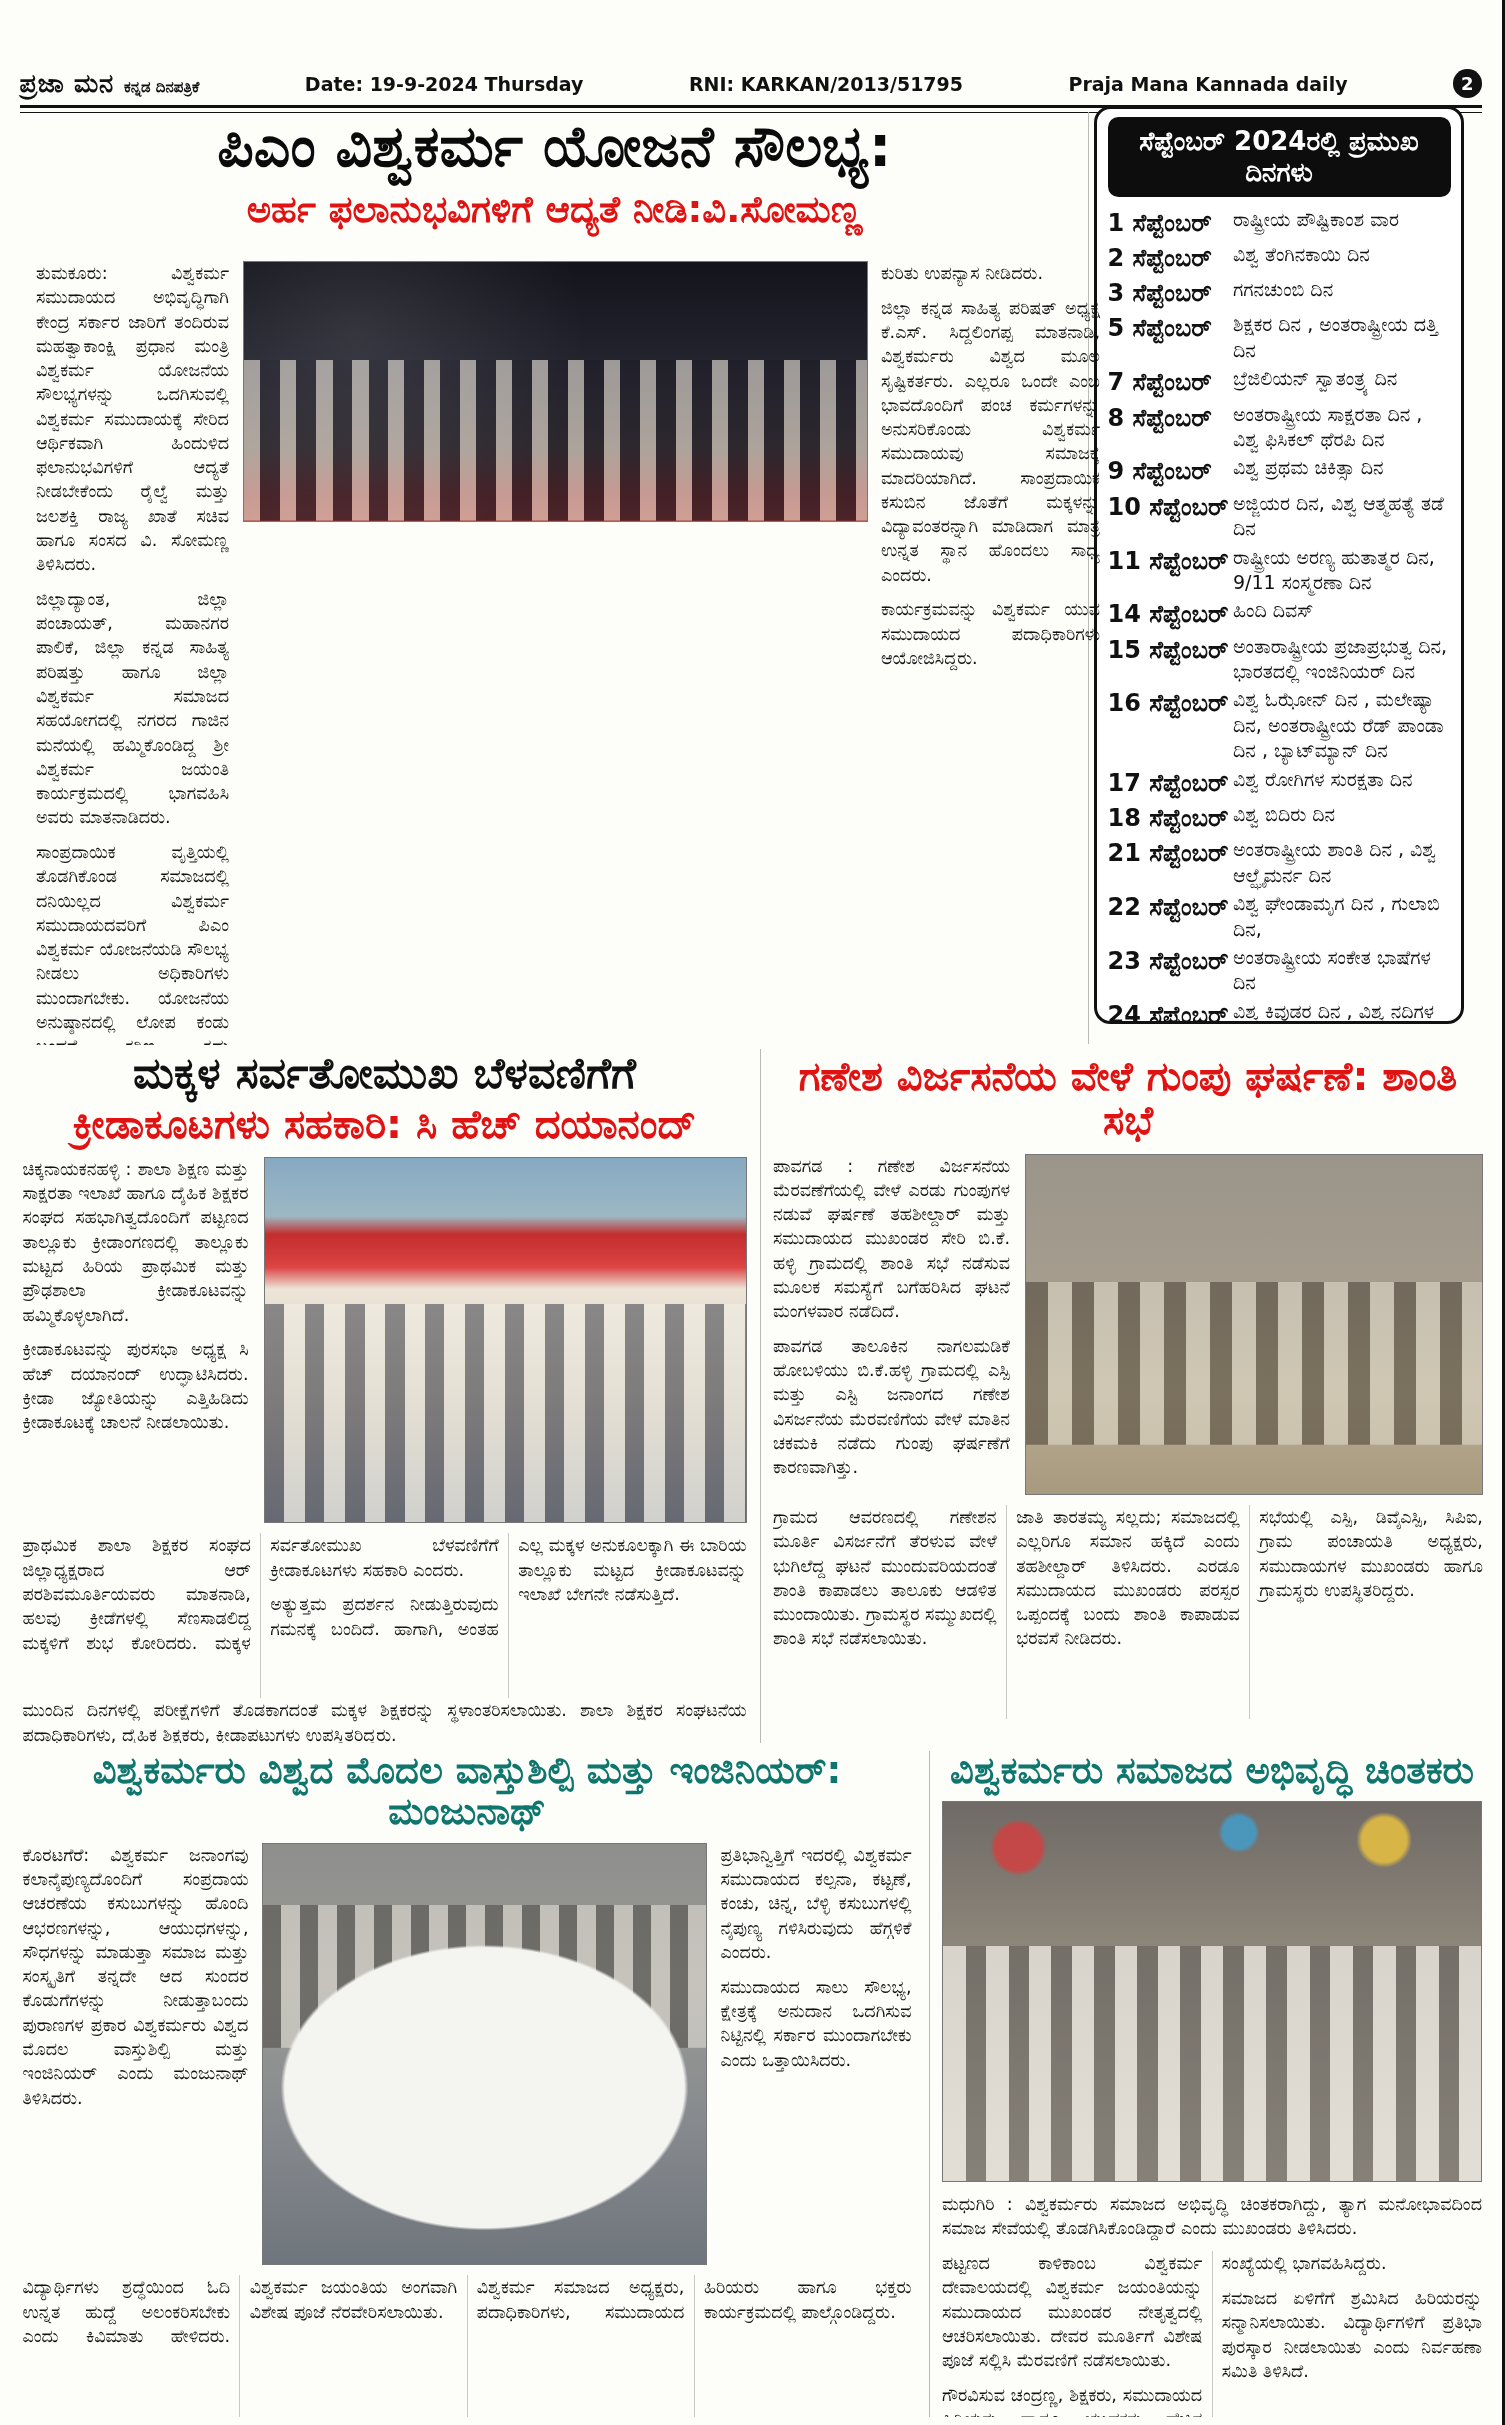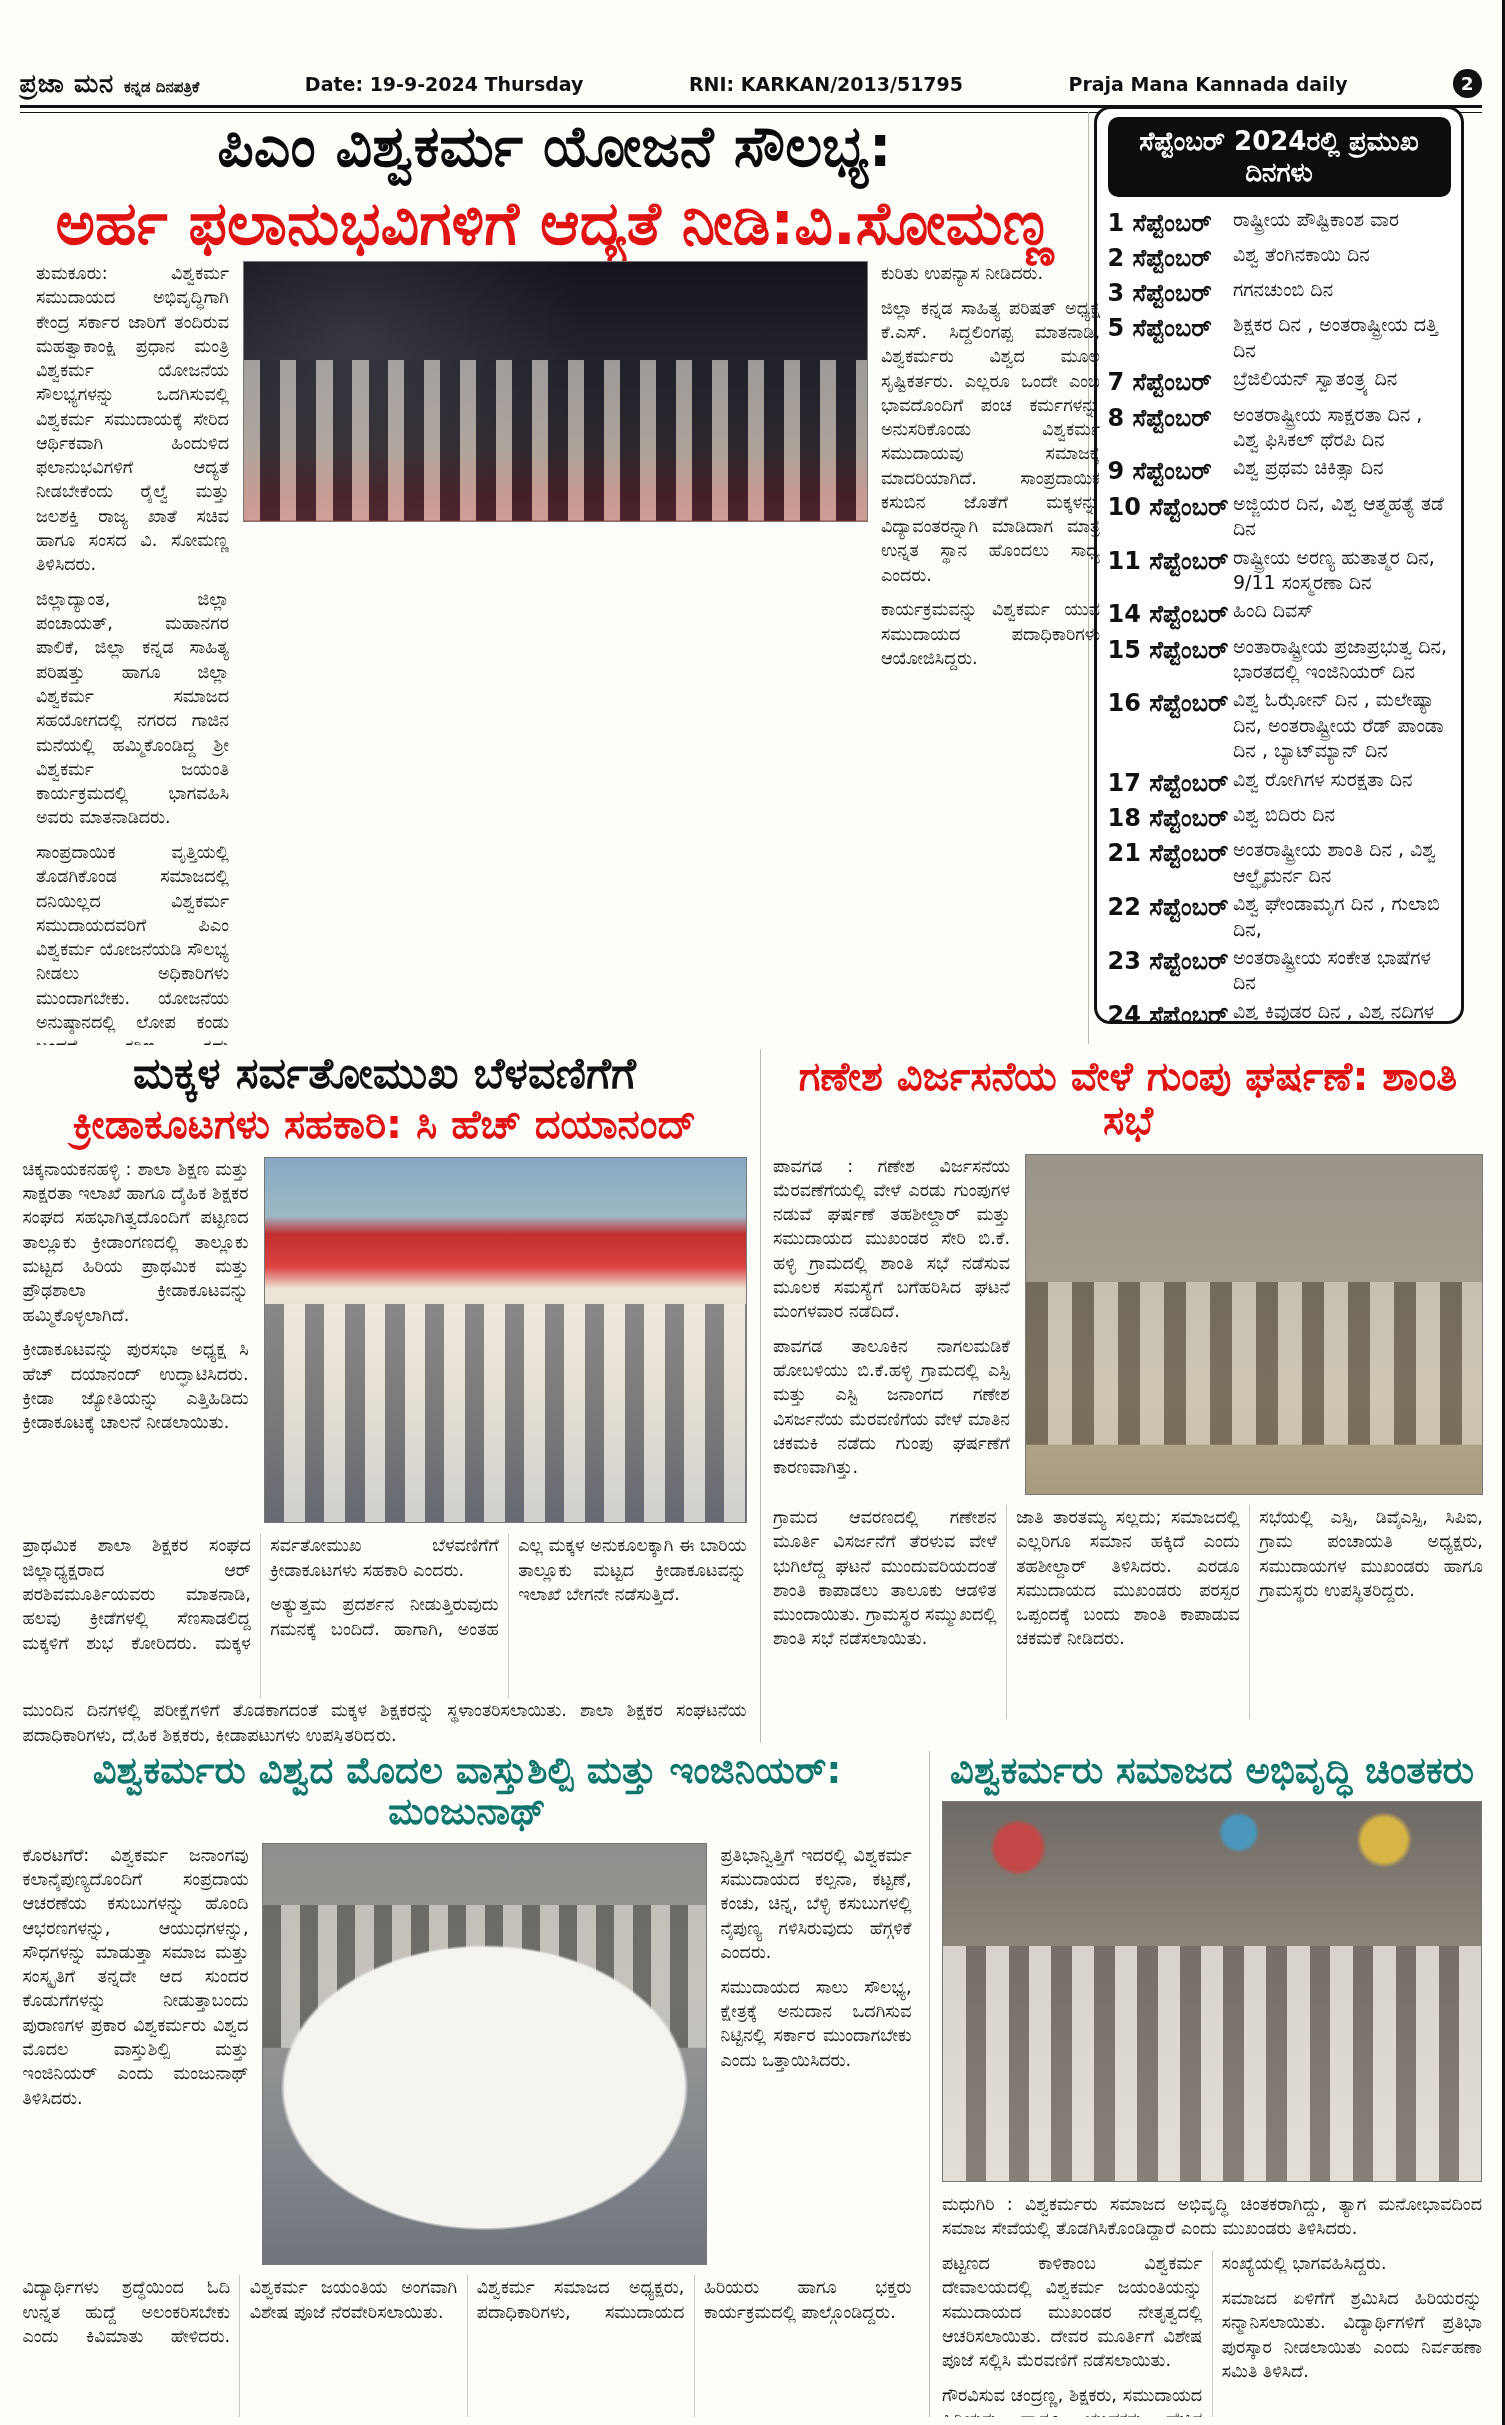--- a/index.html
+++ b/index.html
@@ -18,21 +18,21 @@
   .hdr-item{font-size:19px;font-weight:bold;}
   .page-circle{width:28.5px;height:28.5px;border-radius:50%;background:#111;color:#fff;
     display:flex;align-items:center;justify-content:center;font-size:18px;font-weight:bold;}
   .hdr-rule{position:absolute;left:19.5px;top:105px;width:1462px;height:3.7px;
     border-top:3.7px solid #111;border-bottom:0.7px solid #111;}
   
   .hl{position:absolute;text-align:center;font-weight:bold;line-height:1.15;}
   .hl-black{color:#0b0b0b;}
   .hl-red{color:#e01212;}
   #main-hl1{left:30px;top:114px;width:1049px;font-size:57px;}
-  #main-hl2{left:22.5px;top:189px;width:1064px;font-size:60px;color:#e01212;}
+  #main-hl2{left:22.5px;top:189px;width:1064px;font-size:37px;color:#e01212;}
   
   .body-txt p{font-size:17.6px;line-height:1.38;text-align:justify;margin:0 0 10.5px 0;}
   .body-txt p:first-child{margin-top:0;}
   .cols3{columns:3;column-gap:19.5px;column-rule:0.7px solid #c8c8c4;}
   .cols4{columns:4;column-gap:19.5px;column-rule:0.7px solid #c8c8c4;}
   .cols2{columns:2;column-gap:19.5px;column-rule:0.7px solid #c8c8c4;}
   
   .photo{position:relative;overflow:hidden;border:0.7px solid #777;}
   .ph-main{
     background:
@@ -277,21 +277,21 @@
     <div class="body-txt">
 
     <p>ಪಾವಗಡ : ಗಣೇಶ ವಿರ್ಜಸನೆಯ ಮೆರವಣೆಗೆಯಲ್ಲಿ ವೇಳೆ ಎರಡು ಗುಂಪುಗಳ ನಡುವೆ ಘರ್ಷಣೆ ತಹಶೀಲ್ದಾರ್ ಮತ್ತು ಸಮುದಾಯದ ಮುಖಂಡರ ಸೇರಿ ಬಿ.ಕೆ. ಹಳ್ಳಿ ಗ್ರಾಮದಲ್ಲಿ ಶಾಂತಿ ಸಭೆ ನಡೆಸುವ ಮೂಲಕ ಸಮಸ್ಯೆಗೆ ಬಗೆಹರಿಸಿದ ಘಟನೆ ಮಂಗಳವಾರ ನಡೆದಿದೆ.</p>
         <p>ಪಾವಗಡ ತಾಲೂಕಿನ ನಾಗಲಮಡಿಕೆ ಹೋಬಳಿಯು ಬಿ.ಕೆ.ಹಳ್ಳಿ ಗ್ರಾಮದಲ್ಲಿ ಎಸ್ಪಿ ಮತ್ತು ಎಸ್ಟಿ ಜನಾಂಗದ ಗಣೇಶ ವಿಸರ್ಜನೆಯ ಮೆರವಣಿಗೆಯ ವೇಳೆ ಮಾತಿನ ಚಕಮಕಿ ನಡೆದು ಗುಂಪು ಘರ್ಷಣೆಗೆ ಕಾರಣವಾಗಿತ್ತು.</p>
       </div>
     <div class="photo ph-meeting"></div>
   </div>
   <div class="rest cols3 body-txt">
 
   <p>ಗ್ರಾಮದ ಆವರಣದಲ್ಲಿ ಗಣೇಶನ ಮೂರ್ತಿ ವಿಸರ್ಜನೆಗೆ ತೆರಳುವ ವೇಳೆ ಭುಗಿಲೆದ್ದ ಘಟನೆ ಮುಂದುವರಿಯದಂತೆ ಶಾಂತಿ ಕಾಪಾಡಲು ತಾಲೂಕು ಆಡಳಿತ ಮುಂದಾಯಿತು. ಗ್ರಾಮಸ್ಥರ ಸಮ್ಮುಖದಲ್ಲಿ ಶಾಂತಿ ಸಭೆ ನಡೆಸಲಾಯಿತು.</p>
-      <p>ಜಾತಿ ತಾರತಮ್ಯ ಸಲ್ಲದು; ಸಮಾಜದಲ್ಲಿ ಎಲ್ಲರಿಗೂ ಸಮಾನ ಹಕ್ಕಿದೆ ಎಂದು ತಹಶೀಲ್ದಾರ್ ತಿಳಿಸಿದರು. ಎರಡೂ ಸಮುದಾಯದ ಮುಖಂಡರು ಪರಸ್ಪರ ಒಪ್ಪಂದಕ್ಕೆ ಬಂದು ಶಾಂತಿ ಕಾಪಾಡುವ ಚಕಮಕೆ ನೀಡಿದರು.</p>
+      <p>ಜಾತಿ ತಾರತಮ್ಯ ಸಲ್ಲದು; ಸಮಾಜದಲ್ಲಿ ಎಲ್ಲರಿಗೂ ಸಮಾನ ಹಕ್ಕಿದೆ ಎಂದು ತಹಶೀಲ್ದಾರ್ ತಿಳಿಸಿದರು. ಎರಡೂ ಸಮುದಾಯದ ಮುಖಂಡರು ಪರಸ್ಪರ ಒಪ್ಪಂದಕ್ಕೆ ಬಂದು ಶಾಂತಿ ಕಾಪಾಡುವ ಭರವಸೆ ನೀಡಿದರು.</p>
       <p>ಸಭೆಯಲ್ಲಿ ಎಸ್ಪಿ, ಡಿವೈಎಸ್ಪಿ, ಸಿಪಿಐ, ಗ್ರಾಮ ಪಂಚಾಯತಿ ಅಧ್ಯಕ್ಷರು, ಸಮುದಾಯಗಳ ಮುಖಂಡರು ಹಾಗೂ ಗ್ರಾಮಸ್ಥರು ಉಪಸ್ಥಿತರಿದ್ದರು.</p>
     </div>
 </div>
 
 <div class="block" id="bot-left">
   <div class="bot-hl">ವಿಶ್ವಕರ್ಮರು ವಿಶ್ವದ ಮೊದಲ ವಾಸ್ತುಶಿಲ್ಪಿ ಮತ್ತು ಇಂಜಿನಿಯರ್: ಮಂಜುನಾಥ್</div>
   <div class="bl-row">
     <div class="body-txt">
 
     <p>ಕೊರಟಗೆರೆ: ವಿಶ್ವಕರ್ಮ ಜನಾಂಗವು ಕಲಾನೈಪುಣ್ಯದೊಂದಿಗೆ ಸಂಪ್ರದಾಯ ಆಚರಣೆಯ ಕಸುಬುಗಳನ್ನು ಹೊಂದಿ ಆಭರಣಗಳನ್ನು, ಆಯುಧಗಳನ್ನು, ಸೌಧಗಳನ್ನು ಮಾಡುತ್ತಾ ಸಮಾಜ ಮತ್ತು ಸಂಸ್ಕೃತಿಗೆ ತನ್ನದೇ ಆದ ಸುಂದರ ಕೊಡುಗೆಗಳನ್ನು ನೀಡುತ್ತಾಬಂದು ಪುರಾಣಗಳ ಪ್ರಕಾರ ವಿಶ್ವಕರ್ಮರು ವಿಶ್ವದ ಮೊದಲ ವಾಸ್ತುಶಿಲ್ಪಿ ಮತ್ತು ಇಂಜಿನಿಯರ್ ಎಂದು ಮಂಜುನಾಥ್ ತಿಳಿಸಿದರು.</p>

